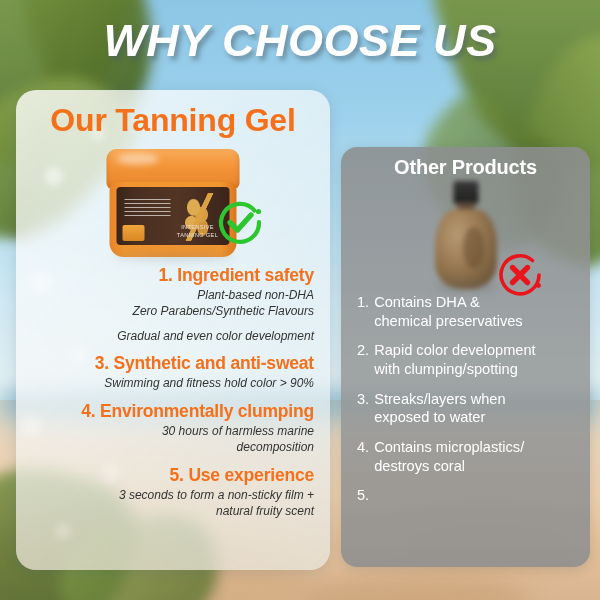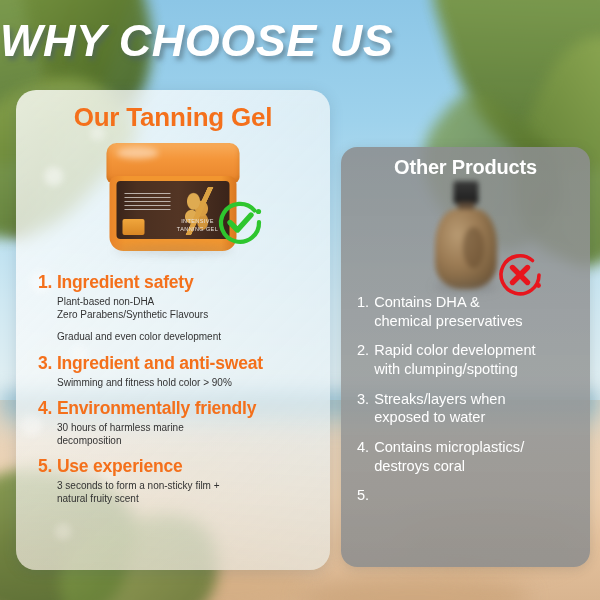--- a/index.html
+++ b/index.html
@@ -62,20 +62,21 @@
         background:linear-gradient(150deg,#88a24d,#4a6524); opacity:.75; }
   .trunk {
     position:absolute; left:35px; top:-20px; width:26px; height:260px;
     background:linear-gradient(180deg,#8a6a3c,#6b4f2a);
     transform:rotate(14deg); filter:blur(6px); opacity:.85; border-radius:40%;
   }
 
   
   .title {
     position:absolute; left:0; top:15px; width:600px;
+    text-align:center;
     font-size:45px;
     font-weight:bold;
     font-style:italic;
     color:#ffffff;
     letter-spacing:0.5px;
     text-shadow:3px 4px 5px rgba(72,92,104,.55);
     white-space:nowrap;
   }
 
   
@@ -105,21 +106,21 @@
   }
   .left-tint {
     position:absolute; left:0; bottom:0; width:100%; height:160px;
     background:linear-gradient(180deg, rgba(244,200,150,0), rgba(240,198,148,.20));
   }
 
   .panel-left-title {
     position:relative;
     margin-top:12px;
     text-align:center;
-    font-size:26px;
+    font-size:32px;
     font-weight:bold;
     color:#F4701B;
     letter-spacing:-0.2px;
   }
 
   
   .jar-wrap { position:relative; height:118px; margin-top:4px; }
   .jar {
     position:absolute; left:50%; top:6px; transform:translateX(-50%);
     width:133px; height:108px;
@@ -174,29 +175,29 @@
     bottom:-4px; width:120px; height:10px; border-radius:50%;
     background:rgba(120,120,120,.22); filter:blur(4px);
   }
 
   
   .badge-icon { position:absolute; width:52px; height:52px; }
   .check-badge { left:214px; top:196px; }
   .cross-badge { left:494px; top:249px; }
 
   
-  .list-left { position:relative; padding:0 16px 0 22px; margin-top:17px; }
+  .list-left { position:relative; padding:0 16px 0 22px; margin-top:4px;text-align:right; }
   .item-left { margin-bottom:9px; }
   .item-head {
     font-size:17.5px; font-weight:bold; color:#F4701B;
     letter-spacing:-0.2px; line-height:1.2;
   }
   .item-sub {
-    font-size:10px; color:#333333; line-height:1.32;
-    margin-left:19px; margin-top:2px; white-space:pre-line;
+    font-size:12px; color:#333333; line-height:1.32;
+    margin-left:19px; margin-top:2px; white-space:pre-line;font-style:italic;
   }
 
   
   .panel-right {
     position:absolute; left:341px; top:147px; width:249px; height:420px;
     border-radius:16px;
     background:linear-gradient(180deg, rgba(140,142,143,.88) 0%, rgba(150,152,152,.86) 55%, rgba(141,142,142,.88) 100%);
     box-shadow:0 2px 12px rgba(60,70,80,.18);
     overflow:hidden;
   }
@@ -298,28 +299,28 @@
         </div>
         <div class="item-sub">Plant-based non-DHA
 Zero Parabens/Synthetic Flavours</div>
       </div>
       <div class="item-left">
         <div class="item-sub">Gradual and even color development</div>
       </div>
       <div class="item-left">
         <div class="item-head">
           <span>3.</span>
-          <span>Ingredient and anti-sweat</span>
+          <span>Synthetic and anti-sweat</span>
         </div>
         <div class="item-sub">Swimming and fitness hold color &gt; 90%</div>
       </div>
       <div class="item-left">
         <div class="item-head">
           <span>4.</span>
-          <span>Environmentally friendly</span>
+          <span>Environmentally clumping</span>
         </div>
         <div class="item-sub">30 hours of harmless marine
 decomposition</div>
       </div>
       <div class="item-left">
         <div class="item-head">
           <span>5.</span>
           <span>Use experience</span>
         </div>
         <div class="item-sub">3 seconds to form a non-sticky film +

